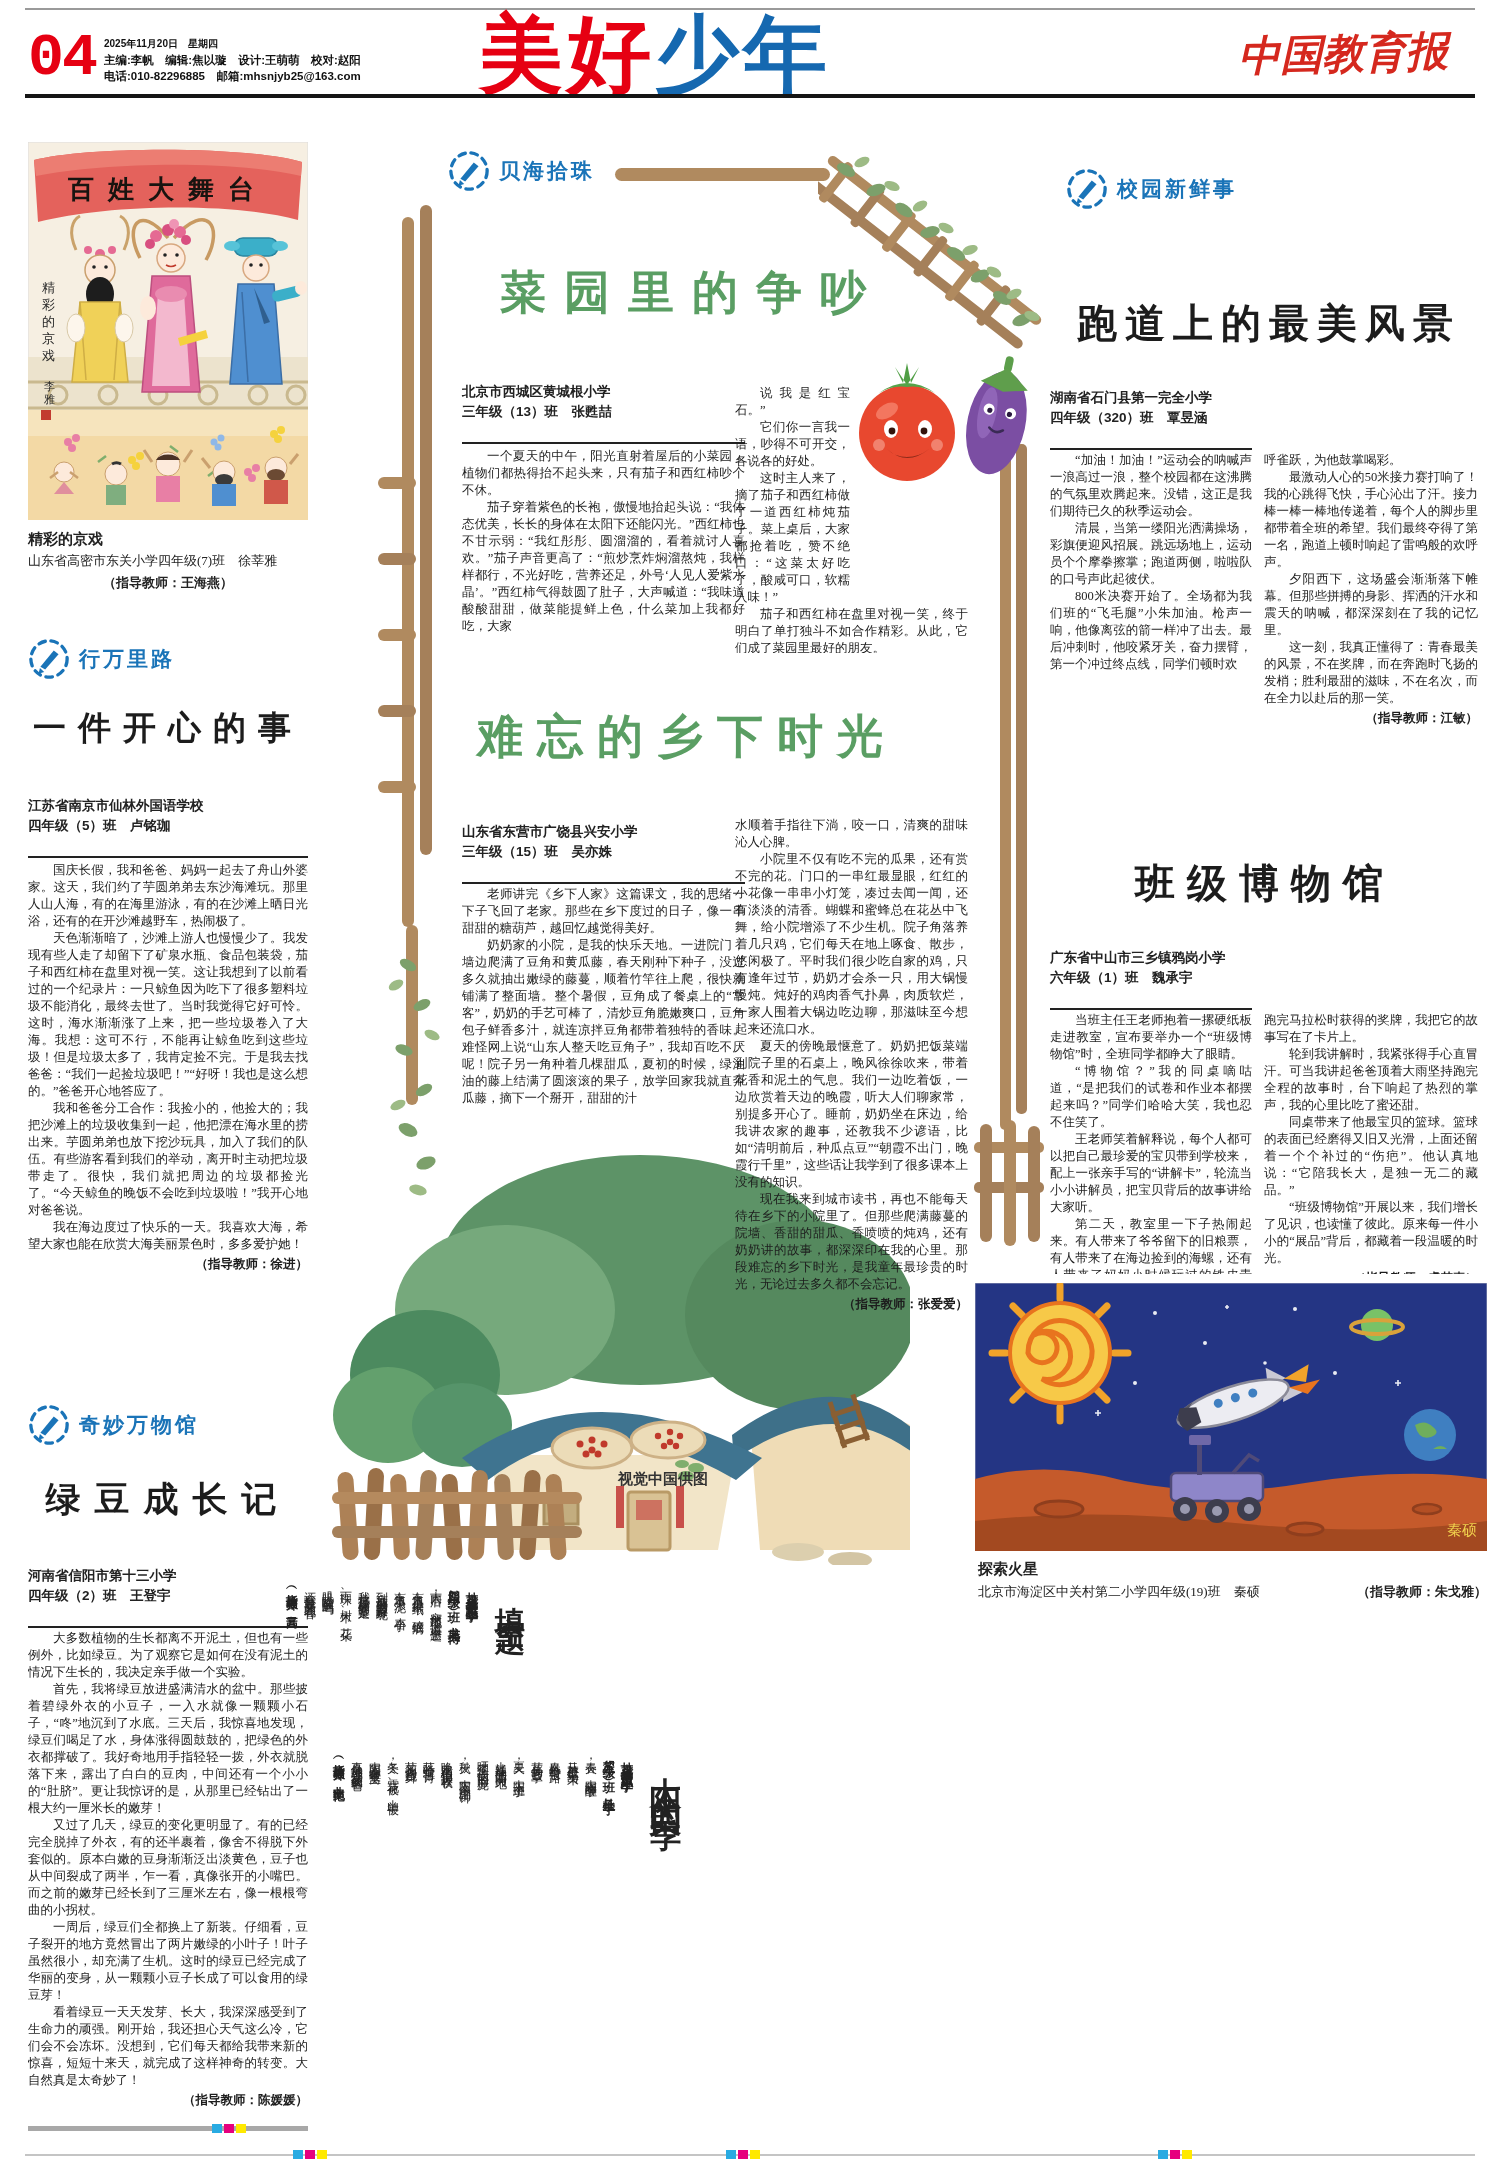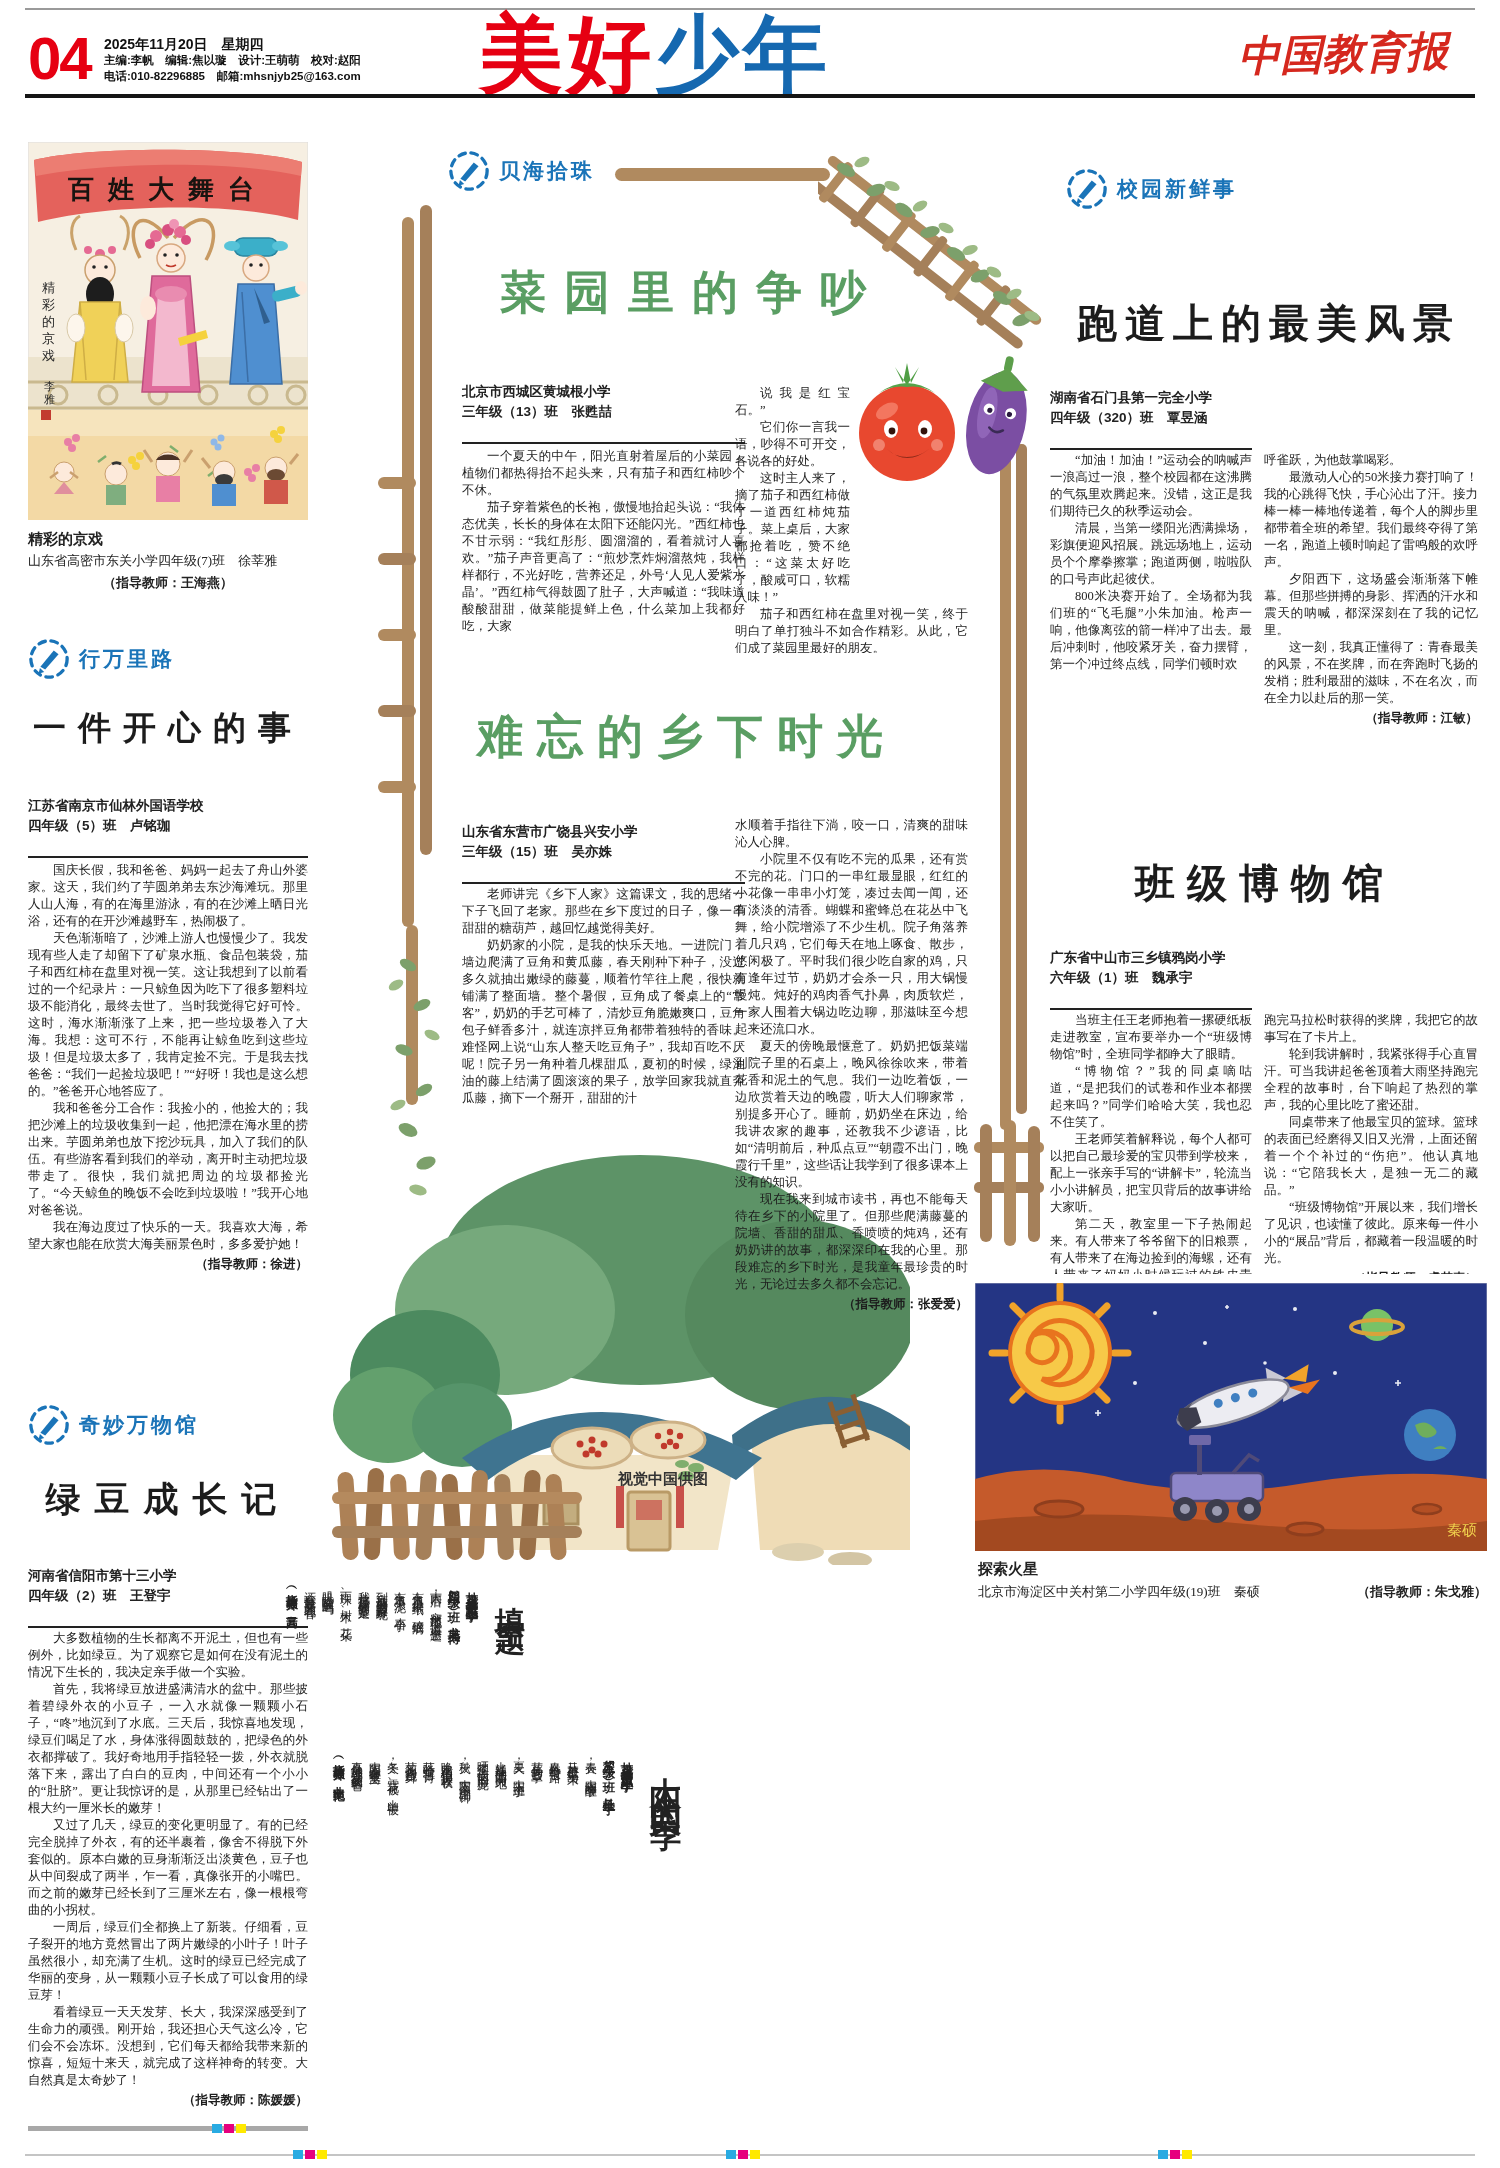--- a/index.html
+++ b/index.html
@@ -1,22 +1,22 @@
 <!DOCTYPE html>
 <html><head>
 <meta charset="utf-8">
 <style>
   html,body{margin:0;padding:0;background:#e9e9e9;}
   .page{position:relative;width:1500px;height:2168px;background:#ffffff;margin:0 auto;
         font-family:"Liberation Serif",serif;color:#222;overflow:hidden;}
   .abs{position:absolute;}
   
-  .hdr-num{font-family:Liberation Sans, sans-serif;font-weight:900;font-size:60px;color:#e60012;letter-spacing:-2px;}
+  .hdr-num{font-family:Liberation Mono, monospace;font-weight:900;font-size:60px;color:#e60012;letter-spacing:-2px;}
   .hdr-info{font-family:"Liberation Sans",sans-serif;font-weight:bold;font-size:11.5px;color:#111;line-height:16px;}
-  .hdr-info .d{font-size:14px;}
+  .hdr-info .d{font-size:10px;}
   .masthead{font-family:"DejaVu Serif",serif;font-weight:900;font-size:84px;line-height:92px;letter-spacing:4px;text-align:center;white-space:nowrap;}
   .brand{font-family:"DejaVu Serif",serif;font-weight:bold;font-style:italic;font-size:42px;color:#d5281e;transform:rotate(-1.5deg);white-space:nowrap;}
   .rule{background:#151515;}
   .hairline{background:#9a9a9a;}
   
   .sec{display:flex;align-items:center;gap:9px;font-family:"Liberation Sans",sans-serif;font-weight:bold;
        font-size:21px;color:#1a74b8;letter-spacing:3px;white-space:nowrap;}
   .icon-pencil{width:42px;height:42px;flex:none;}
   
   .art-title{font-family:"DejaVu Sans",sans-serif;font-weight:bold;text-align:center;white-space:nowrap;color:#1c1c1c;}

